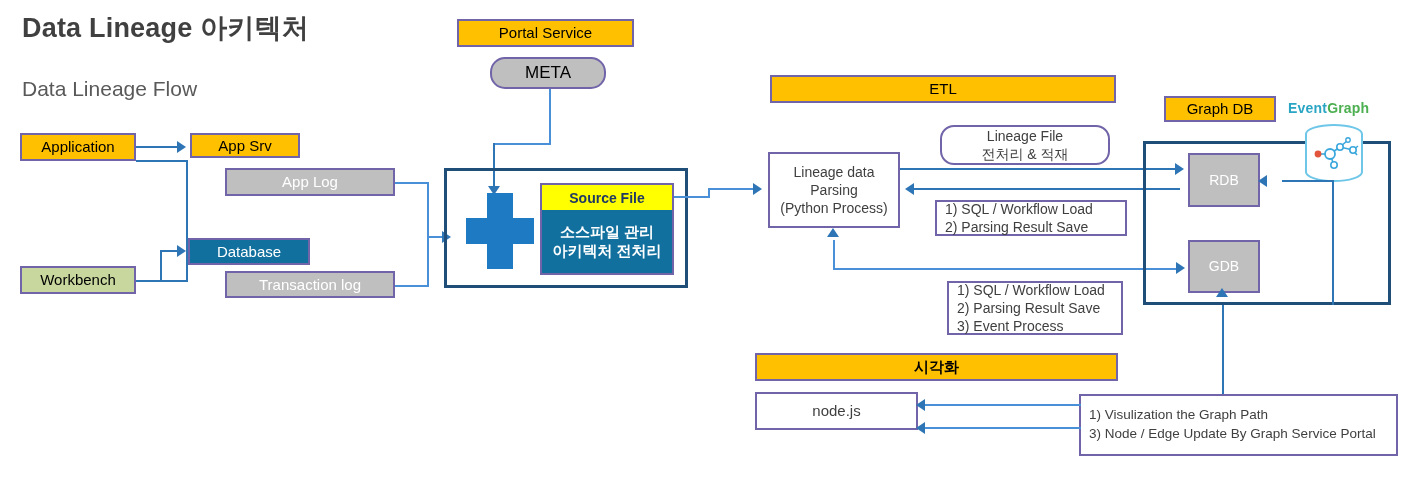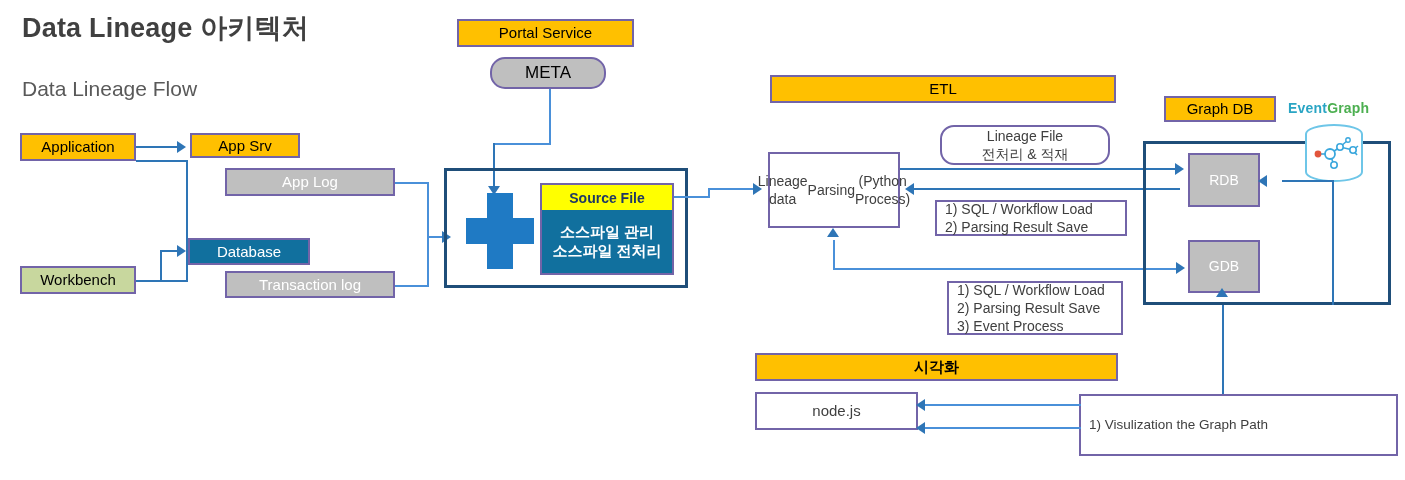--- a/index.html
+++ b/index.html
@@ -105,32 +105,32 @@
     <div class="bar" style="left:21px;top:0;width:26px;height:76px;"></div>
     <div class="bar" style="left:0;top:25px;width:68px;height:26px;"></div>
   </div>
 
   <div class="abs" style="left:540px;top:183px;width:134px;height:92px;border:2px solid #7264a8;">
     <div class="abs ttl-sf" style="left:0;top:0;width:130px;height:25px;background:#ffff00;
          display:flex;align-items:center;justify-content:center;color:#1f3864;font-weight:700;">Source File</div>
     <div class="abs sf-body" style="left:0;top:25px;width:130px;height:63px;background:#11709e;color:#fff;
          display:flex;flex-direction:column;align-items:center;justify-content:center;font-weight:700;line-height:1.25;">
       <span>소스파일 관리</span>
-      <span>소스파일 전처리</span>
+      <span>아키텍처 전처리</span>
     </div>
   </div>
 
   <div class="ln light hline" style="left:674px;top:196px;width:36px;"></div>
   <div class="ln light vline" style="left:708px;top:188px;height:10px;"></div>
   <div class="ln light hline" style="left:708px;top:188px;width:48px;"></div>
   <div class="arrow ar-right" style="left:753px;top:183px;"></div>
 
   <div class="box orange" style="left:770px;top:75px;width:346px;height:28px;font-size:15px;">ETL</div>
 
-  <div class="box white" style="left:768px;top:152px;width:132px;height:76px;font-size:14px;flex-direction:row;line-height:1.3;">
+  <div class="box white" style="left:768px;top:152px;width:132px;height:76px;font-size:14px;flex-direction:column;line-height:1.3;">
     <span>Lineage data</span>
     <span>Parsing</span>
     <span>(Python Process)</span>
   </div>
 
   <div class="box white" style="left:940px;top:125px;width:170px;height:40px;font-size:14px;flex-direction:column;line-height:1.3;border-radius:14px;">
     <span>Lineage File</span>
     <span>전처리 &amp; 적재</span>
   </div>
 
@@ -198,20 +198,21 @@
   <div class="ln vline" style="left:1222px;top:305px;height:132px;"></div>
   <div class="arrow ar-up" style="left:1216px;top:288px;"></div>
 
   <div class="box orange" style="left:755px;top:353px;width:363px;height:28px;font-size:15px;font-weight:700;">시각화</div>
 
   <div class="box white" style="left:755px;top:392px;width:163px;height:38px;font-size:15px;">node.js</div>
 
   <div class="box white" style="left:1079px;top:394px;width:319px;height:62px;font-size:13.5px;
        flex-direction:column;align-items:flex-start;padding-left:8px;line-height:1.38;">
     <span>1) Visulization the Graph Path</span>
+    <span>3) Node / Edge Update By Graph Service Portal</span>
   </div>
 
   <div class="ln light hline" style="left:925px;top:404px;width:156px;"></div>
   <div class="arrow ar-left" style="left:916px;top:399px;"></div>
   <div class="ln light hline" style="left:925px;top:427px;width:156px;"></div>
   <div class="arrow ar-left" style="left:916px;top:422px;"></div>
 
 </div>
 
 </body></html>

